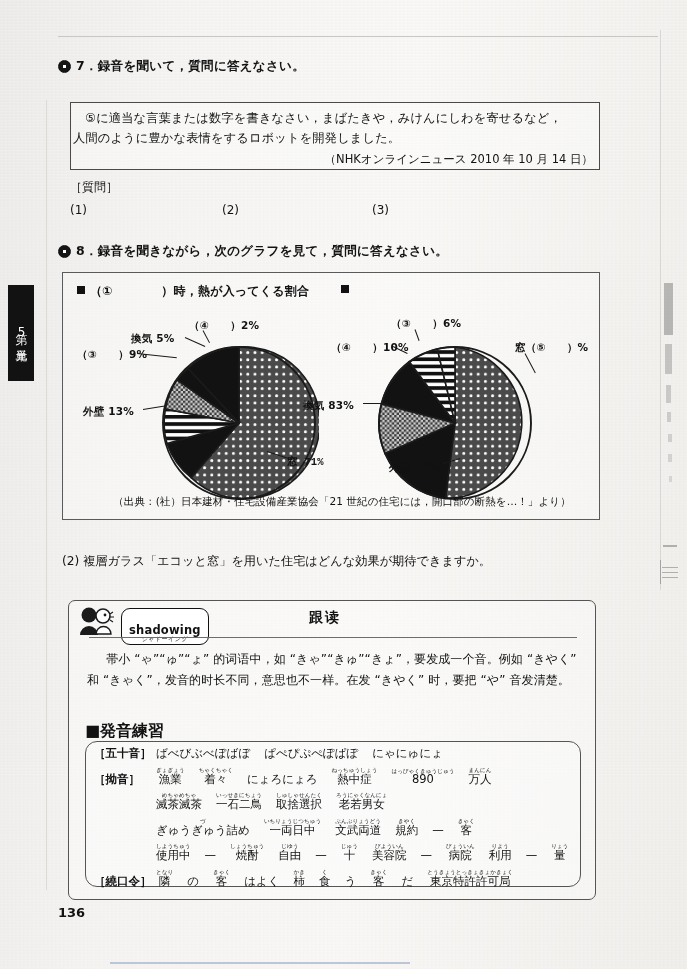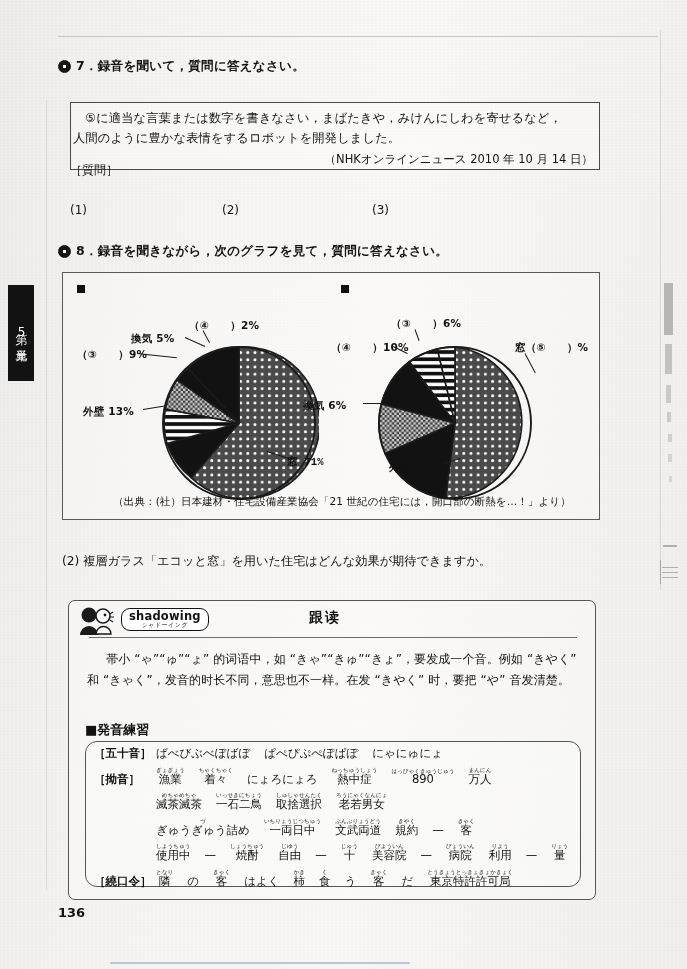--- a/index.html
+++ b/index.html
@@ -79,28 +79,28 @@
   
   .shadow-box{
     position:absolute;left:68px;top:600px;width:528px;height:300px;
     border:1px solid #555;border-radius:7px;box-sizing:border-box;
     background:rgba(255,255,255,.35);
   }
   .shadow-rule{position:absolute;left:20px;top:36px;width:488px;height:1px;background:#6d6d6d;}
   .shadowing-badge{
     position:absolute;left:52px;top:7px;
     border:1.4px solid #111;border-radius:9px;background:#fff;
-    padding:1px 7px 2px 7px;text-align:center;
+    padding:15px 7px 2px 7px;text-align:center;
   }
   .shadowing-badge .en{font-size:11.5px;font-weight:bold;letter-spacing:.2px;line-height:1.05;}
   .shadowing-badge .jp{font-size:6px;letter-spacing:.5px;line-height:1.05;}
   .sh-title{position:absolute;left:240px;top:8px;font-size:14px;font-weight:bold;letter-spacing:2px;}
   .sh-body{position:absolute;left:18px;top:48px;width:492px;font-size:12px;line-height:1.72;letter-spacing:.1px;}
   .sh-body p{margin:0;text-indent:1.6em;}
-  .prac-head{position:absolute;left:16px;top:120px;font-size:13px;font-weight:bold;}
+  .prac-head{position:absolute;left:16px;top:120px;font-size:16px;font-weight:bold;}
   .prac-box{
     position:absolute;left:16px;top:140px;width:496px;height:146px;
     border:1px solid #555;border-radius:12px;box-sizing:border-box;
     background:rgba(255,255,255,.28);
     padding:6px 8px;
   }
   .prac-row{display:flex;align-items:flex-end;gap:0;font-size:11.5px;line-height:1.0;margin-bottom:7px;white-space:nowrap;}
   .tagcol{width:62px;flex:none;font-weight:bold;font-size:11.5px;}
   .tagcol.blank{visibility:hidden;}
   .ritem{display:inline-block;margin-right:14px;}
@@ -142,33 +142,33 @@
     <span class="cd-icon"></span>
     <span>7．録音を聞いて，質問に答えなさい。</span>
   </div>
 
   <div class="quote-box" style="left:70px;top:102px;width:530px;height:68px;">
     <div class="quote-line" style="position:absolute;left:14px;top:9px;">⑤に適当な言葉または数字を書きなさい，まばたきや，みけんにしわを寄せるなど，</div>
     <div class="quote-line" style="position:absolute;left:2px;top:29px;">人間のように豊かな表情をするロボットを開発しました。</div>
     <div class="src-line" style="position:absolute;right:6px;top:49px;">（NHKオンラインニュース 2010 年 10 月 14 日）</div>
   </div>
 
-  <div class="q-label" style="left:70px;top:162px;font-family:Liberation Mono, monospace;">［質問］</div>
+  <div class="q-label" style="left:70px;top:179px;font-family:Liberation Mono, monospace;">［質問］</div>
   <div class="sub-q" style="left:70px;top:203px;">(1)</div>
   <div class="sub-q" style="left:222px;top:203px;">(2)</div>
   <div class="sub-q" style="left:372px;top:203px;">(3)</div>
 
   <div class="q-head" style="left:58px;top:243px;">
     <span class="cd-icon"></span>
     <span>8．録音を聞きながら，次のグラフを見て，質問に答えなさい。</span>
   </div>
 
   <div class="chart-frame">
     <div class="chart-title" style="left:14px;top:10px;">
-      <span class="sq"></span>
+      <span class="sq"></span><span>（①　　　　）時，熱が入ってくる割合</span>
     </div>
     <div class="chart-title" style="left:278px;top:10px;">
       <span class="sq"></span>
     </div>
 
     <svg width="160" height="160" viewBox="0 0 200 200" style="position:absolute;left:96px;top:70px;">
       <defs>
         <pattern id="dots" width="9" height="9" patternUnits="userSpaceOnUse">
           <rect width="9" height="9" fill="#4a4a4a"></rect>
             <circle cx="3" cy="3" r="1.9" fill="#ffffff"></circle>
@@ -227,21 +227,21 @@
       <path d="M100,100 L78.0,7.6 A95,95 0 0,1 100,5 Z" fill="url(#hstripe)" stroke="#1b1b1b" stroke-width="2"></path>
       <circle cx="100" cy="100" r="95" fill="none" stroke="#1b1b1b" stroke-width="2.4"></circle>
     </svg>
 
     <div class="pielabel" style="left:328px;top:44px;">（③　　）6%</div>
     <div class="leader" style="left:352px;top:56px;width:12px;transform:rotate(70deg);"></div>
 
     <div class="pielabel" style="left:268px;top:68px;">（④　　）10%</div>
     <div class="leader" style="left:330px;top:73px;width:16px;transform:rotate(26deg);"></div>
 
-    <div class="pielabel" style="left:240px;top:126px;">換気 6%</div>
+    <div class="pielabel" style="left:240px;top:126px;">換気 83%</div>
     <div class="leader" style="left:300px;top:130px;width:18px;transform:rotate(0deg);"></div>
 
     <div class="pielabel" style="left:326px;top:188px;">外壁 19%</div>
     <div class="leader" style="left:380px;top:190px;width:18px;transform:rotate(-16deg);"></div>
 
     <div class="pielabel" style="left:452px;top:68px;">窓（⑤　　）%</div>
     <div class="leader" style="left:462px;top:80px;width:22px;transform:rotate(62deg);"></div>
   </div>
 
   <div class="cite">（出典：(社）日本建材・住宅設備産業協会「21 世紀の住宅には，開口部の断熱を…！」より）</div>

